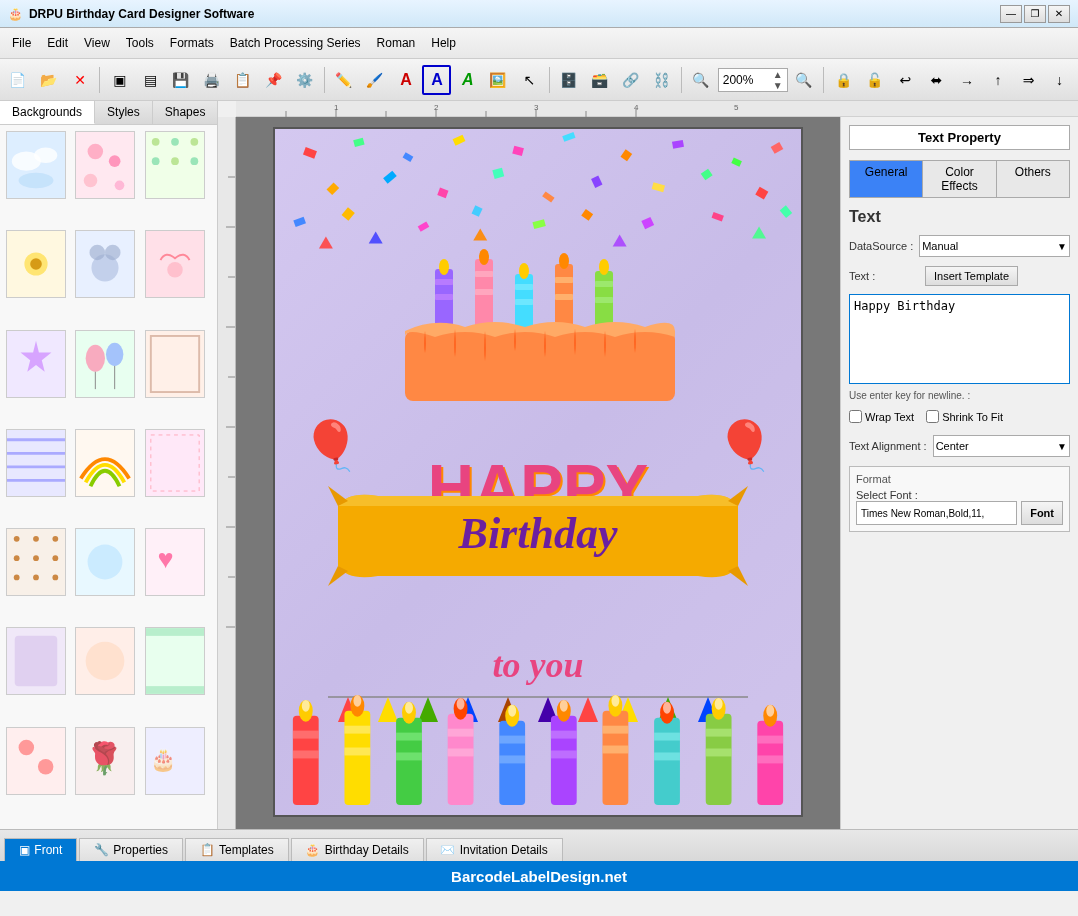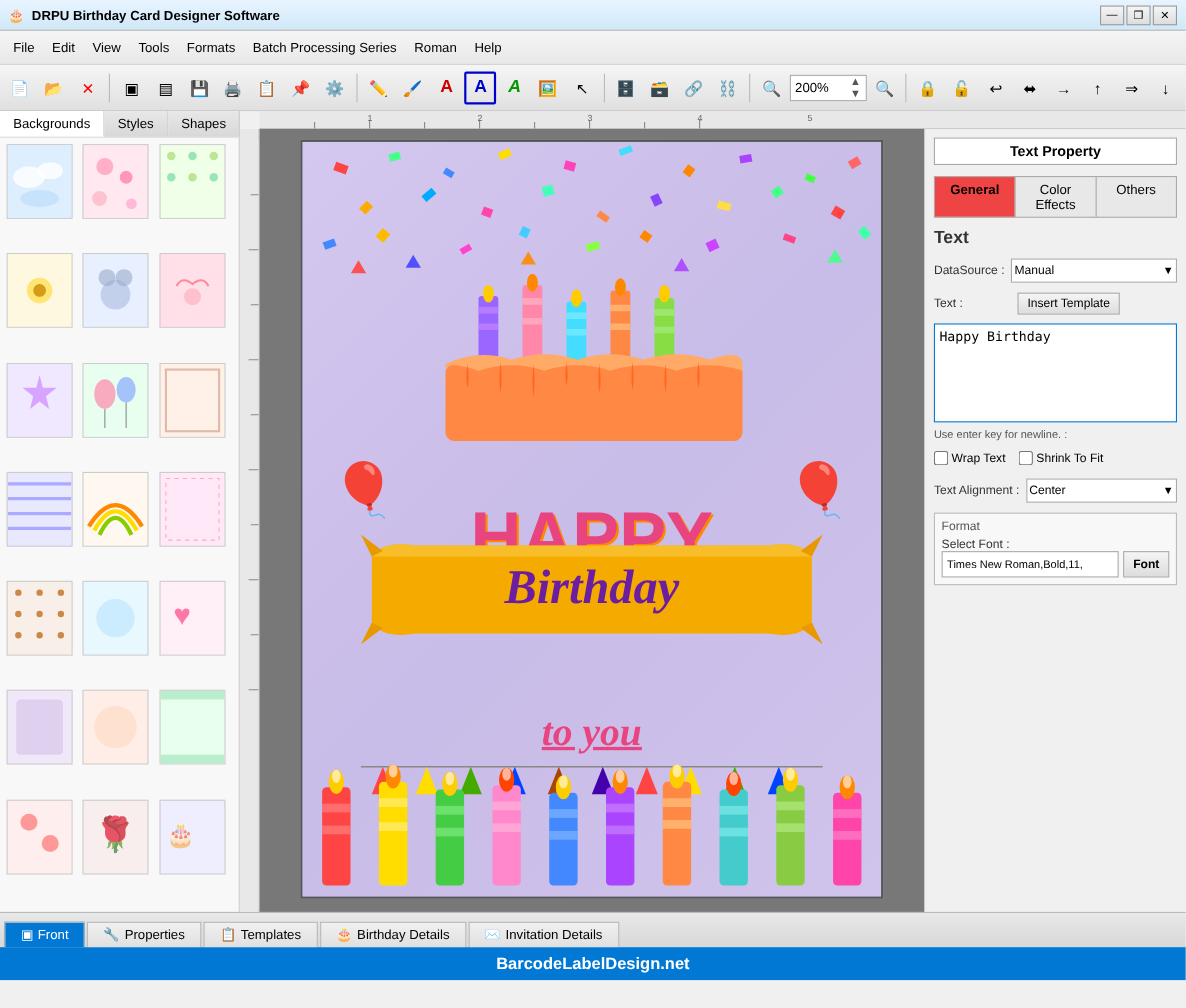--- a/index.html
+++ b/index.html
@@ -142,21 +142,20 @@
       position: absolute;
       top: 75%;
       left: 50%;
       transform: translateX(-50%);
       font-size: 36px;
       font-weight: bold;
       color: #e84480;
       font-family: Georgia, serif;
       font-style: italic;
       white-space: nowrap;
-      text-decoration: underline;
     }
     .balloon-left {
       position: absolute;
       top: 42%;
       left: 5%;
       font-size: 48px;
     }
     .balloon-right {
       position: absolute;
       top: 42%;
@@ -190,21 +189,21 @@
     }
     .prop-tab {
       flex: 1;
       text-align: center;
       padding: 4px 2px;
       cursor: pointer;
       font-size: 12px;
       border-right: 1px solid #aaa;
     }
     .prop-tab:last-child { border-right: none; }
-    .prop-tab.active { background: #ef4444; font-weight: bold; }
+    .prop-tab.active { background: #3b82f6; font-weight: normal; }
 
     .section-label { font-size: 16px; font-weight: bold; color: #333; margin-top: 4px; }
     .field-row { display: flex; align-items: center; gap: 6px; margin: 3px 0; }
     .field-label { font-size: 11px; color: #333; min-width: 60px; }
     .dropdown-select {
       flex: 1;
       height: 22px;
       border: 1px solid #aaa;
       background: white;
       font-size: 11px;

